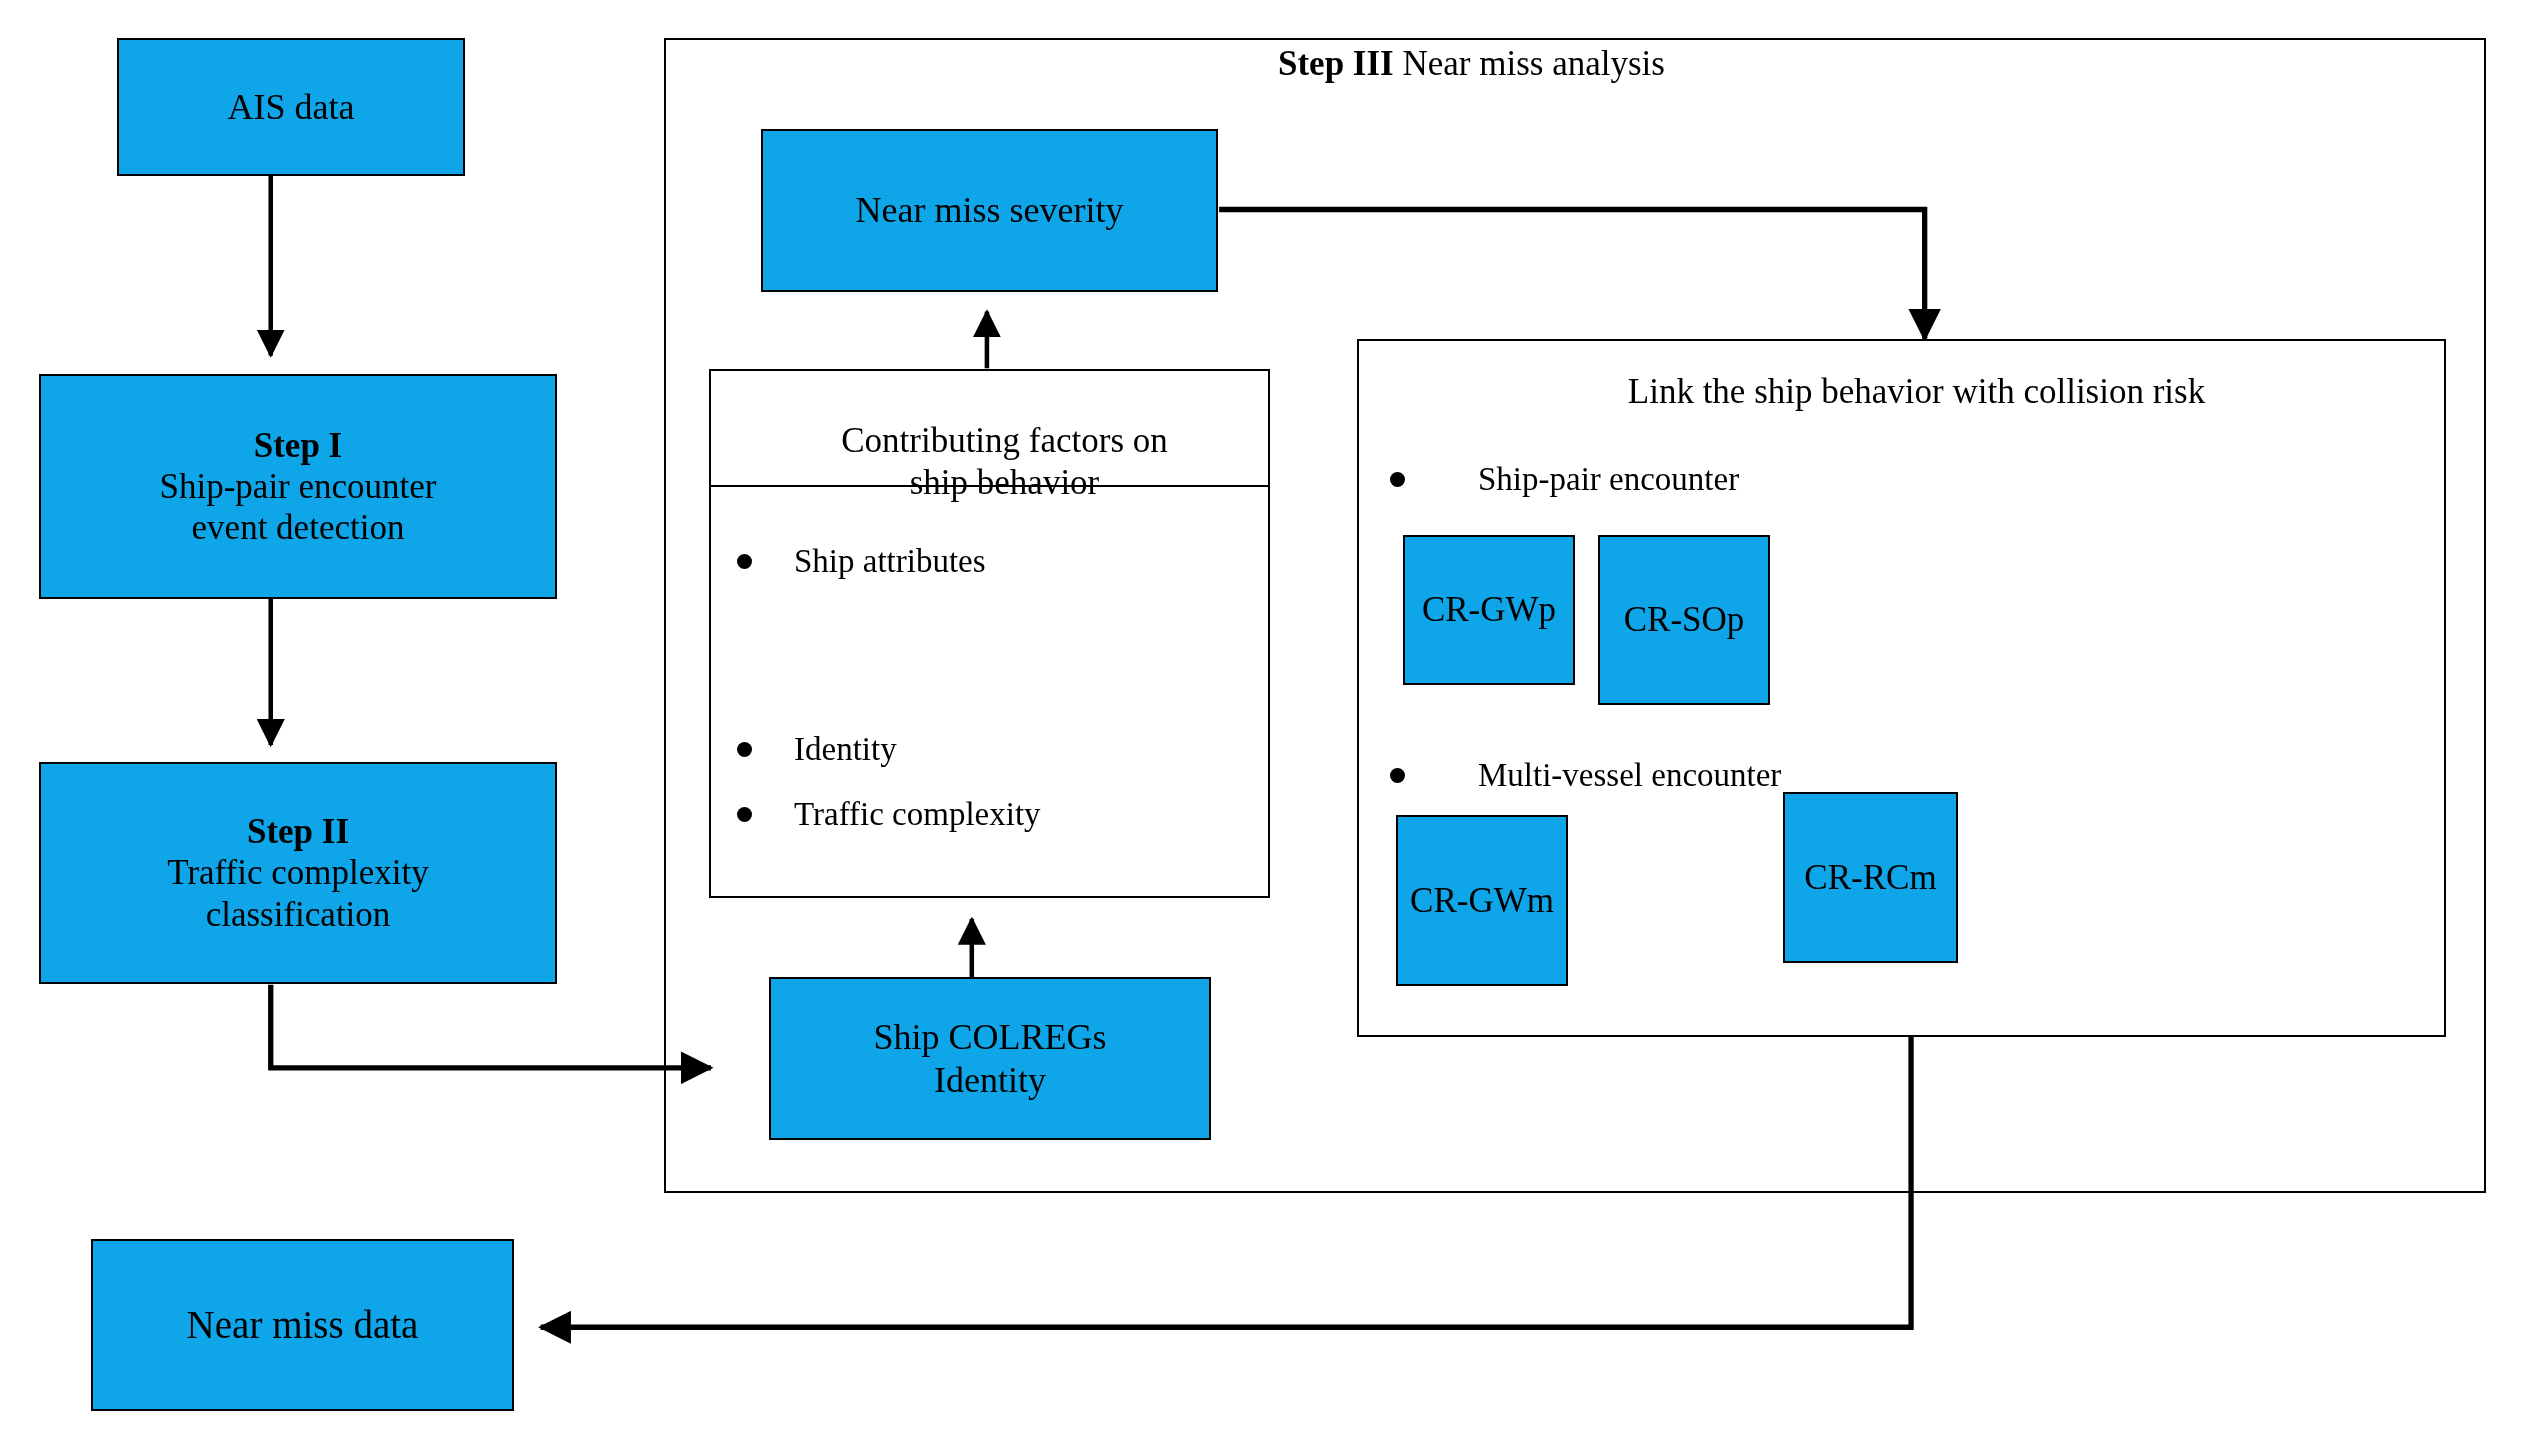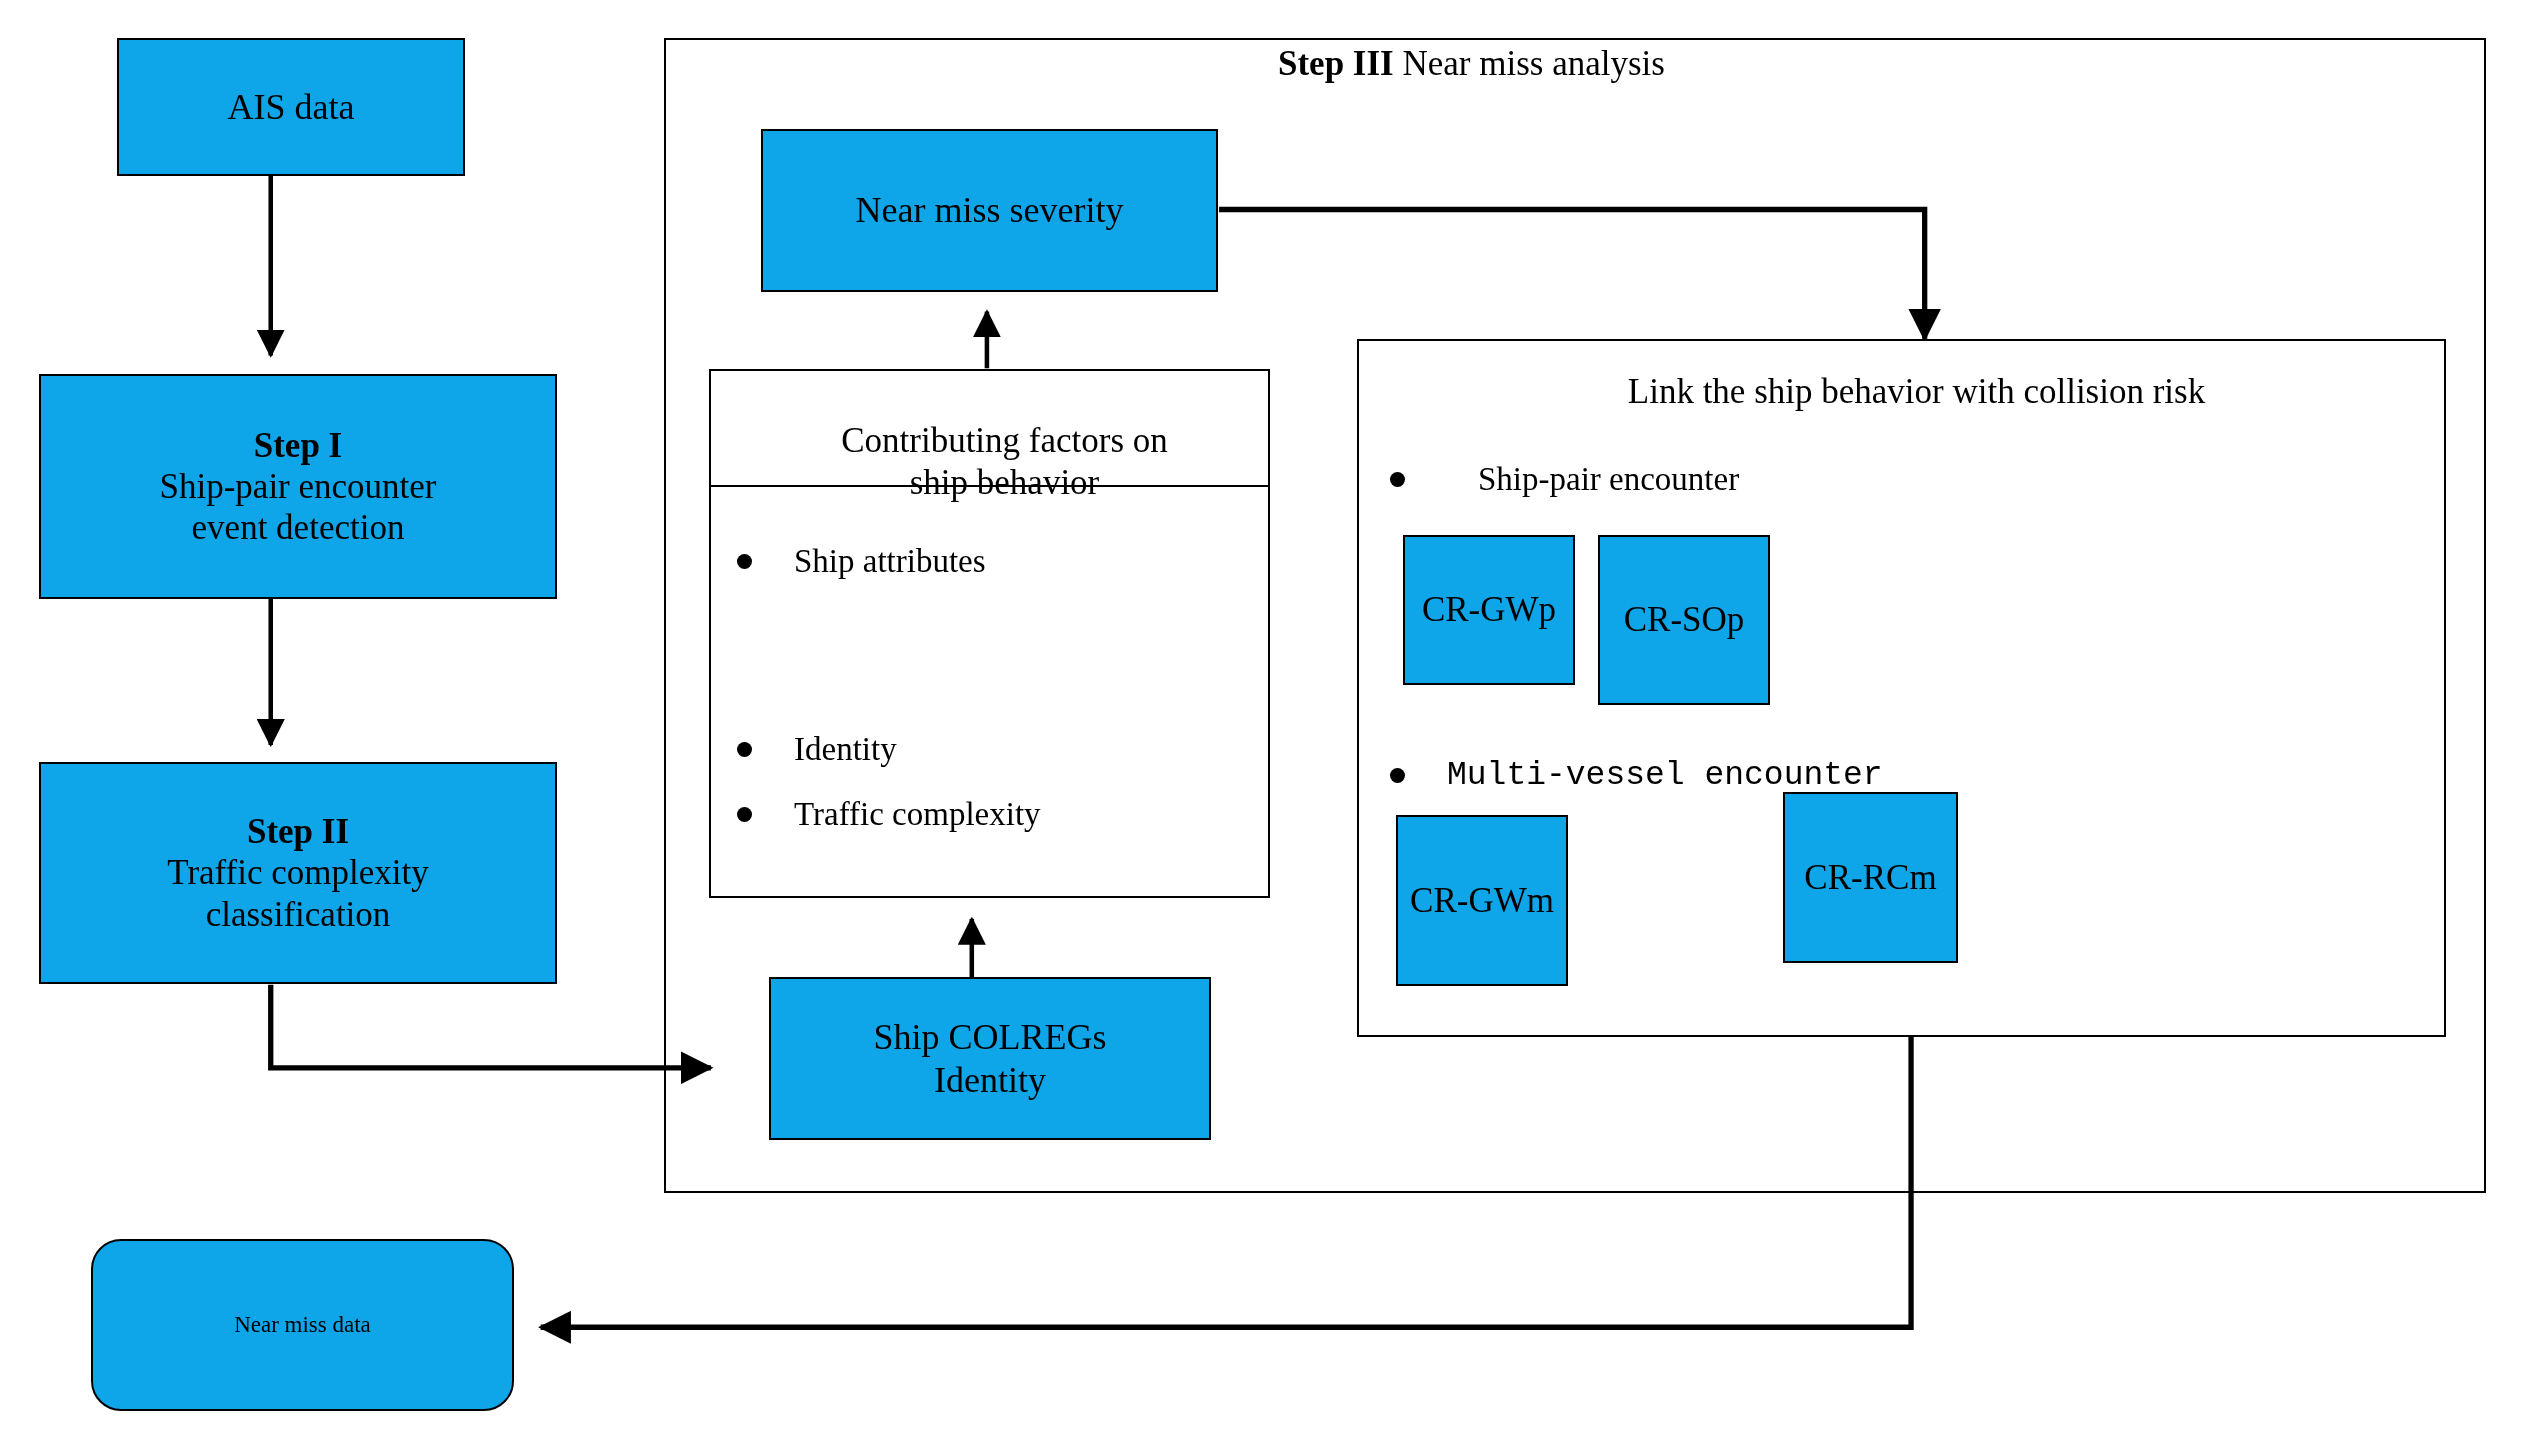--- a/index.html
+++ b/index.html
@@ -97,21 +97,21 @@
     <span class="lbl">Ship-pair encounter
 event detection</span>
   </div>
 
   <div class="box" style="left:39px;top:762px;width:518px;height:222px;font-size:35px;">
     <span class="lbl bold">Step II</span>
     <span class="lbl">Traffic complexity
 classification</span>
   </div>
 
-  <div class="box" style="left:91px;top:1239px;width:423px;height:172px;font-size:23px;border-radius:30px;">
+  <div class="box" style="left:91px;top:1239px;width:423px;height:172px;font-size:39px;">
     <span class="lbl">Near miss data</span>
   </div>
 
   <div class="outer" style="left:664px;top:38px;width:1822px;height:1155px;"></div>
 
   <div class="title-step3" style="left:1278px;top:44px;">
     <span class="bold">Step III</span><span> Near miss analysis</span>
   </div>
 
   <div class="box" style="left:761px;top:129px;width:457px;height:163px;font-size:36px;">
@@ -156,21 +156,21 @@
 
   <div class="box" style="left:1403px;top:535px;width:172px;height:150px;font-size:35px;">
     <span class="lbl">CR-GWp</span>
   </div>
   <div class="box" style="left:1598px;top:535px;width:172px;height:170px;font-size:35px;">
     <span class="lbl">CR-SOp</span>
   </div>
 
   <div class="bullet-row" style="left:1390px;top:756px;width:681px;">
     <span class="bullet-dot"></span>
-    <span class="bullet-text" style="margin-left:42px;font-family:Liberation Mono, monospace;">Multi-vessel encounter</span>
+    <span class="bullet-text" style="margin-left:73px;">Multi-vessel encounter</span>
   </div>
 
   <div class="box" style="left:1396px;top:815px;width:172px;height:171px;font-size:35px;">
     <span class="lbl">CR-GWm</span>
   </div>
   <div class="box" style="left:1783px;top:792px;width:175px;height:171px;font-size:35px;">
     <span class="lbl">CR-RCm</span>
   </div>
 
 </div>

